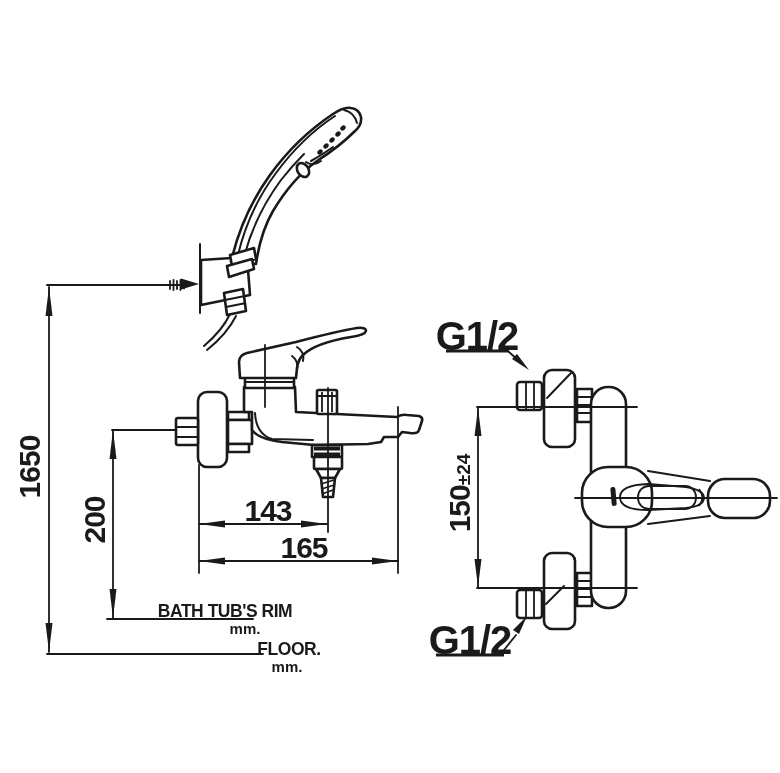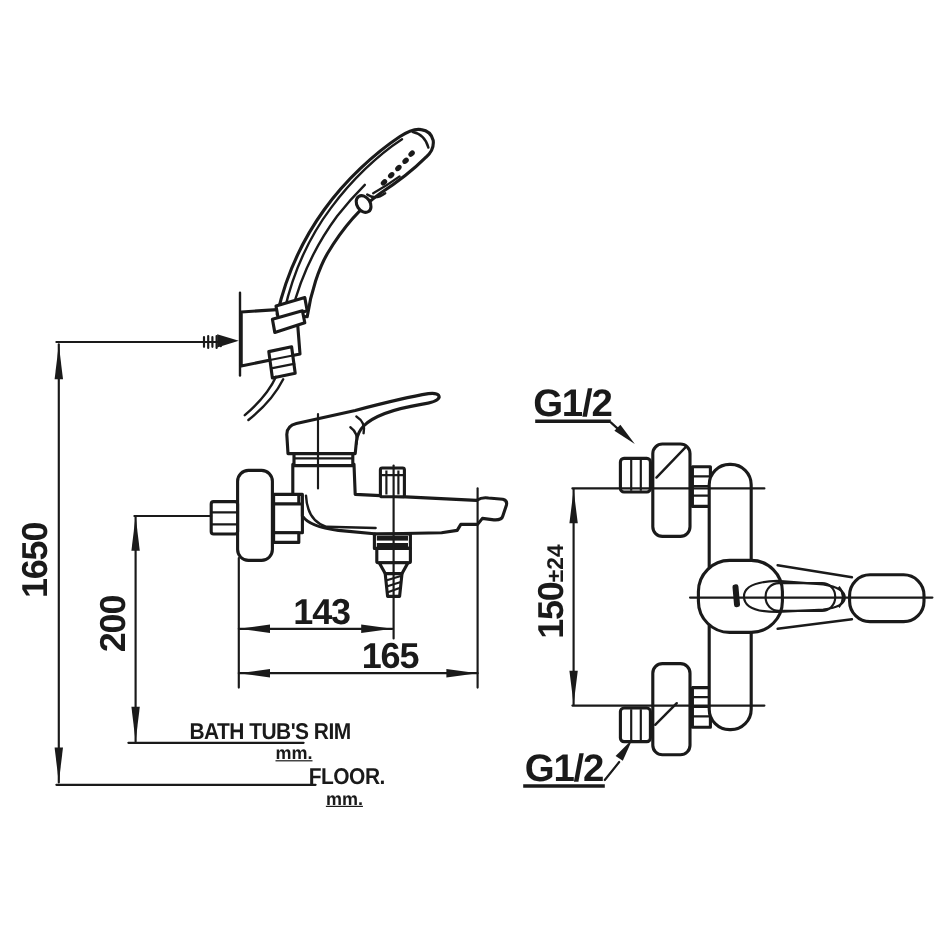--- a/index.html
+++ b/index.html
@@ -10,23 +10,23 @@
     font-family:"Liberation Sans", sans-serif; color:var(--line);
   }
   #drawing { position:absolute; left:0; top:0; }
   .lbl {
     position:absolute; white-space:nowrap; font-weight:bold;
     transform:translate(-50%,-50%); color:var(--line); line-height:1;
   }
   .dim   { font-size:30px; letter-spacing:-1px; }
   .rot   { transform:translate(-50%,-50%) rotate(-90deg); }
   .tol   { font-size:19px; letter-spacing:0; }
-  .thread{ font-size:32px; letter-spacing:-1px; }
+  .thread{ font-size:40px; letter-spacing:-1px; }
   .note  { font-size:19px; letter-spacing:-0.5px; transform:translate(-50%,-50%) scaleX(0.92); }
-  .unit  { font-size:15px;text-decoration:underline; }
+  .unit  { font-size:15px; }
   svg .sh { fill:#ffffff; stroke:var(--line); stroke-width:2.6; stroke-linejoin:round; }
   svg .dt { fill:none; stroke:var(--line); stroke-width:2;   stroke-linecap:round; }
   svg .tn { fill:none; stroke:var(--line); stroke-width:1.8; }
   svg .ln { fill:none; stroke:var(--line); stroke-width:1.8; stroke-linecap:round; }
   svg .ul { fill:none; stroke:var(--line); stroke-width:2.8; }
   svg .ar { fill:var(--line); stroke:none; }
   svg .dk { fill:var(--line); stroke:none; }
 </style>
 </head>
 <body>
@@ -155,21 +155,21 @@
       <polygon class="ar" points="478,587 481.5,559 474.5,559"></polygon>
       <polygon class="ar" points="199,284 181,278.5 181,289.5"></polygon>
       <polygon class="ar" points="529,370 512,359 517,354"></polygon>
       <polygon class="ar" points="527,616 519,634 513,630"></polygon>
     </g>
   </svg>
 
   <div class="lbl dim rot" style="left:30px; top:467px;">1650</div>
   <div class="lbl dim rot" style="left:95px; top:520px;">200</div>
   <div class="lbl dim" style="left:268px; top:511px;">143</div>
-  <div class="lbl dim" style="left:304px; top:548px;margin-left:21px;">165</div>
+  <div class="lbl dim" style="left:304px; top:548px;">165</div>
   <div class="lbl dim rot" style="left:460px; top:493px;">
     <span>150</span><span class="tol">±24</span>
   </div>
   <div class="lbl thread" style="left:477px; top:336px;">G1/2</div>
   <div class="lbl thread" style="left:470px; top:640px;">G1/2</div>
   <div class="lbl note" style="left:225px; top:610px;">BATH TUB'S RIM</div>
   <div class="lbl unit" style="left:245px; top:628px;">mm.</div>
   <div class="lbl note" style="left:289px; top:648px;">FLOOR.</div>
   <div class="lbl unit" style="left:287px; top:666px;">mm.</div>
 </div>

